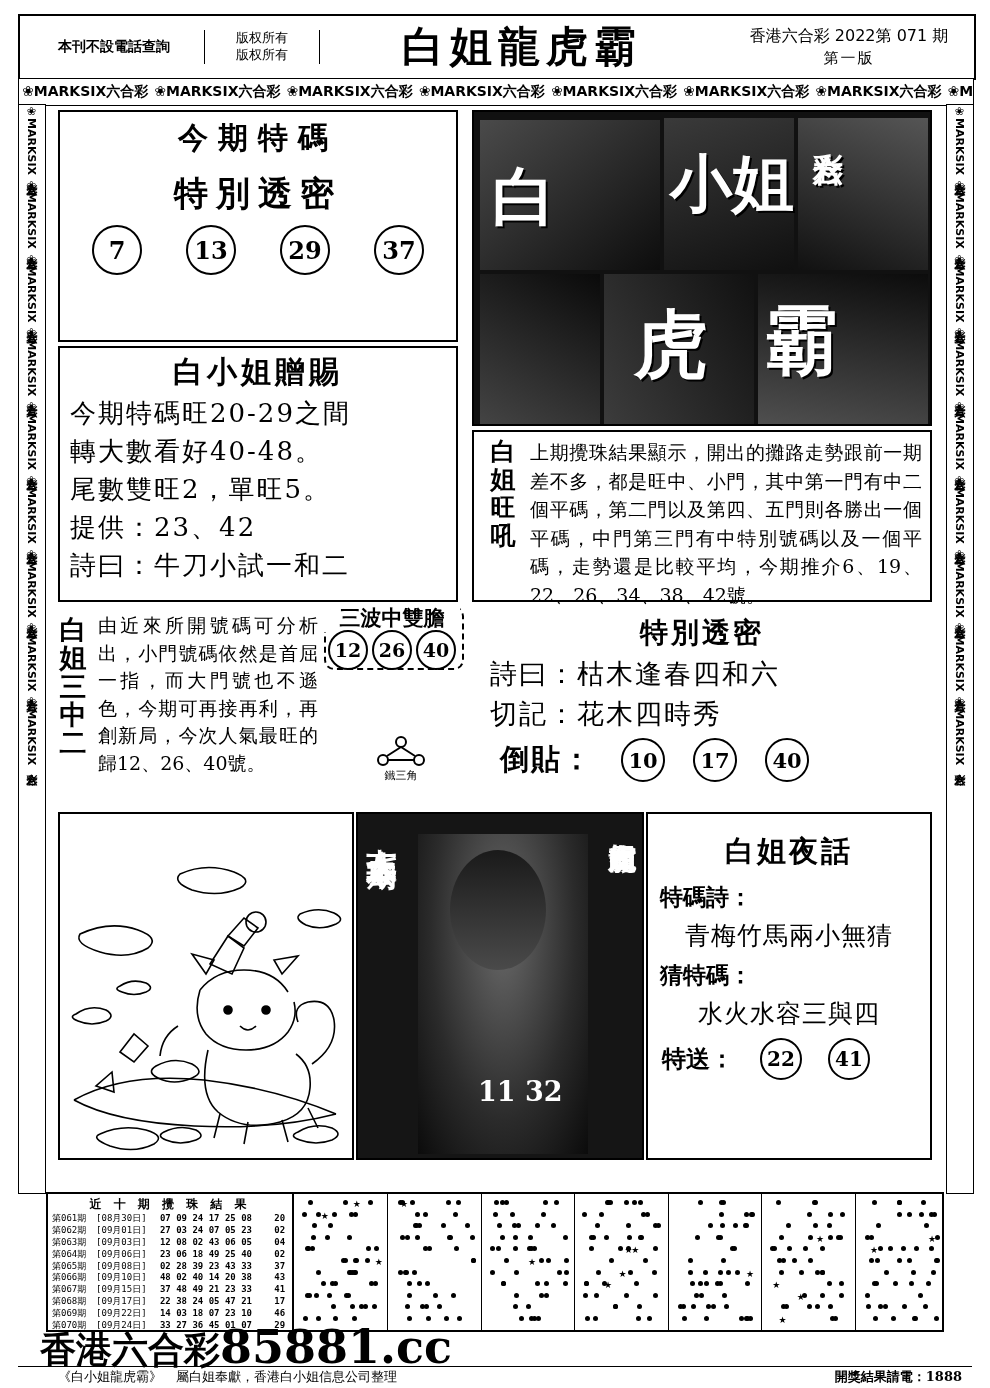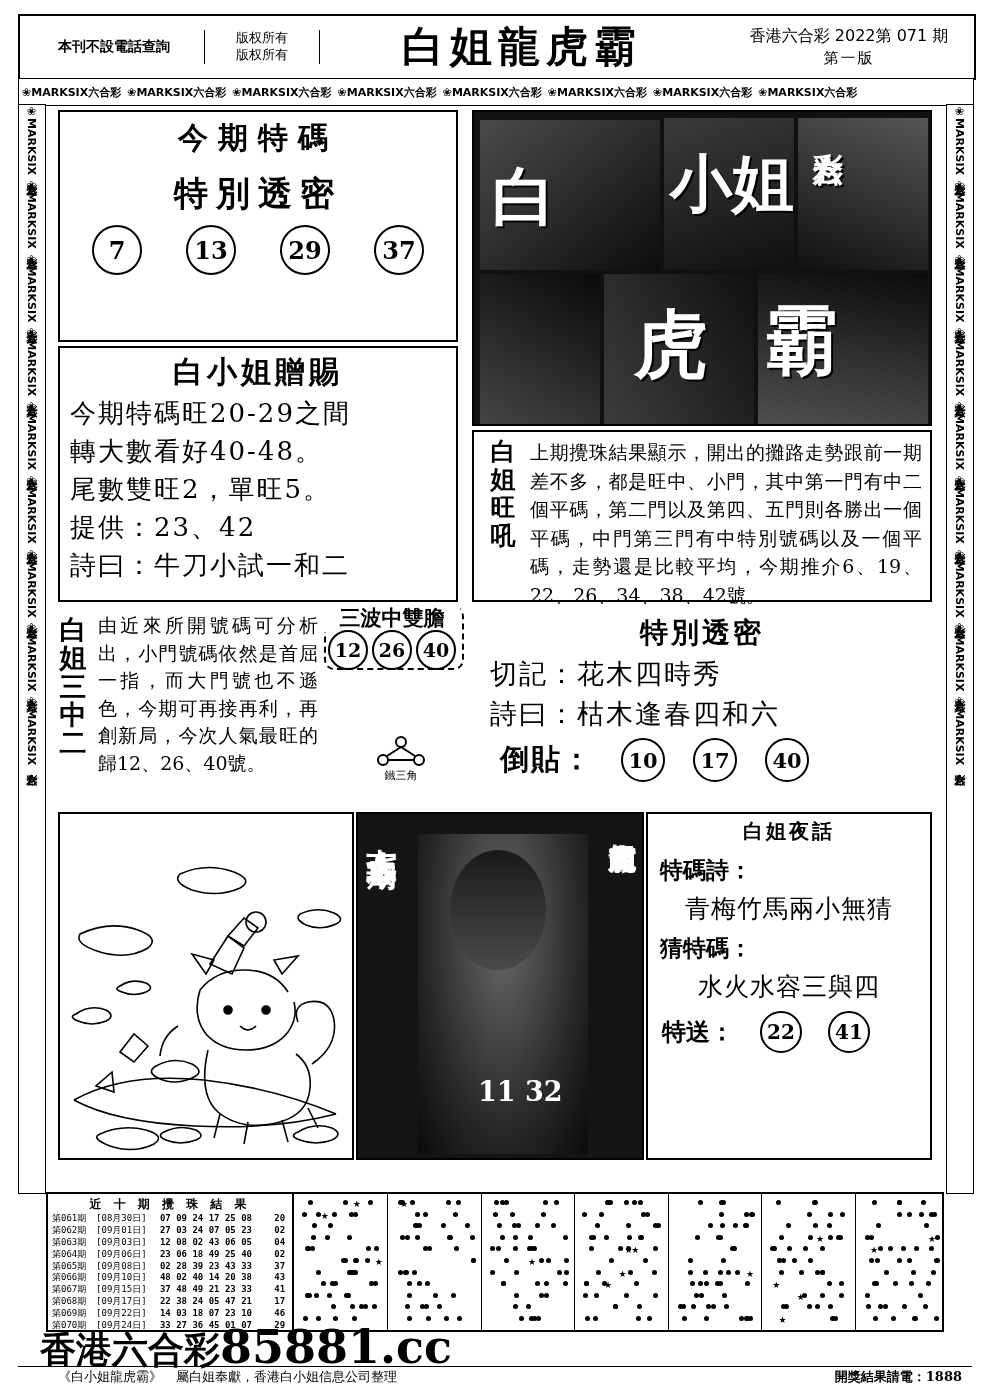--- a/index.html
+++ b/index.html
@@ -9,21 +9,21 @@
   
   .masthead{position:absolute;left:18px;top:14px;width:954px;height:62px;border:2px solid #000;display:flex;align-items:center;}
   .mh-left{width:180px;font-size:14px;line-height:1.25;text-align:center;padding-left:4px;font-weight:bold;}
   .mh-copy{width:110px;font-size:13px;line-height:1.3;text-align:center;border-left:1px solid #000;border-right:1px solid #000;padding:0 2px;}
   .mh-title{flex:1;text-align:center;font-family:"DejaVu Serif","Liberation Serif",serif;font-size:42px;font-weight:bold;letter-spacing:6px;}
   .mh-right{width:250px;text-align:center;font-size:16px;line-height:1.4;}
   .mh-right .r2{font-size:15px;letter-spacing:2px;}
 
   
   .topband{position:absolute;left:18px;top:78px;width:954px;height:26px;border:1px solid #000;display:flex;align-items:center;overflow:hidden;background:#fff;}
-  .topband span{font-size:11px;font-weight:bold;white-space:nowrap;padding:0 3px;letter-spacing:0px;}
+  .topband span{font-size:14px;font-weight:bold;white-space:nowrap;padding:0 3px;letter-spacing:0px;}
   .sideband{position:absolute;top:104px;width:26px;height:1088px;border:1px solid #000;overflow:hidden;background:#fff;}
   .sideband.left{left:18px;}
   .sideband.right{left:946px;}
   .sideband .vtxt{writing-mode:vertical-rl;font-size:11px;font-weight:bold;letter-spacing:0px;line-height:24px;white-space:nowrap;}
 
   
   .content{position:absolute;left:46px;top:106px;width:898px;height:1084px;}
 
   
   .box{border:2px solid #000;box-sizing:border-box;position:absolute;background:#fff;}
@@ -84,21 +84,21 @@
   
   .cartoon{left:12px;top:706px;width:296px;height:348px;overflow:hidden;}
   .cartoon svg{display:block;}
   .girl{left:310px;top:706px;width:288px;height:348px;background:#151515;overflow:hidden;}
   .girl .gtxt{position:absolute;color:#fff;font-family:"DejaVu Serif","Liberation Serif",serif;font-weight:bold;}
   .g-seven{left:6px;top:10px;font-size:30px;writing-mode:vertical-rl;line-height:1.15;letter-spacing:2px;}
   .g-right{right:4px;top:8px;font-size:28px;writing-mode:vertical-rl;line-height:1.15;}
   .g-num1{left:120px;top:262px;font-size:27px;color:#f2f2f2;}
 
   .night{left:600px;top:706px;width:286px;height:348px;}
-  .night-title{text-align:center;font-size:20px;font-weight:bold;font-family:"DejaVu Serif","Liberation Serif",serif;letter-spacing:3px;padding:4px 0 2px;}
+  .night-title{text-align:center;font-size:29px;font-weight:bold;font-family:"DejaVu Serif","Liberation Serif",serif;letter-spacing:3px;padding:18px 0 2px;}
   .night-lbl{font-size:23px;font-weight:bold;font-family:"DejaVu Serif","Liberation Serif",serif;padding:8px 0 0 12px;}
   .night-poem{font-size:25px;font-family:"DejaVu Serif","Liberation Serif",serif;text-align:center;padding:6px 0 0;letter-spacing:1px;}
   .night-send{display:flex;align-items:center;padding:8px 0 0 14px;}
   .night-send .lbl{font-size:24px;font-weight:bold;font-family:"DejaVu Serif","Liberation Serif",serif;}
   .night-send .b{width:38px;height:38px;border:2px solid #000;border-radius:50%;display:flex;align-items:center;justify-content:center;font-size:20px;font-weight:bold;margin-left:26px;font-family:"DejaVu Serif","Liberation Serif",serif;}
 
   
   .results{position:absolute;left:46px;top:1192px;width:898px;height:140px;border:2px solid #000;box-sizing:border-box;display:flex;background:#fff;}
   .res-left{width:238px;border-right:2px solid #000;padding:2px 3px;}
   .res-head{text-align:center;font-size:12px;font-weight:bold;letter-spacing:4px;font-family:"DejaVu Serif","Liberation Serif",serif;}
@@ -214,22 +214,22 @@
       </div>
     </div>
 
     <div class="box hot-box">
       <div class="hot-label">白姐旺吼</div>
       <div class="hot-text">上期攪珠結果顯示，開出的攤路走勢跟前一期差不多，都是旺中、小門，其中第一門有中二個平碼，第二門以及第四、五門則各勝出一個平碼，中門第三門有中特別號碼以及一個平碼，走勢還是比較平均，今期推介6、19、22、26、34、38、42號。</div>
     </div>
 
     <div class="remind">
       <div class="remind-title">特別透密</div>
+      <div class="remind-line">詩曰：枯木逢春四和六</div>
       <div class="remind-line">切記：花木四時秀</div>
-      <div class="remind-line">詩曰：枯木逢春四和六</div>
       <div class="remind-bottom">
         <span class="lbl">倒貼：</span>
         <span class="b">10</span>
         <span class="b">17</span>
         <span class="b">40</span>
       </div>
     </div>
 
     <div class="box cartoon">
       <svg width="292" height="344" viewBox="0 0 292 344">

